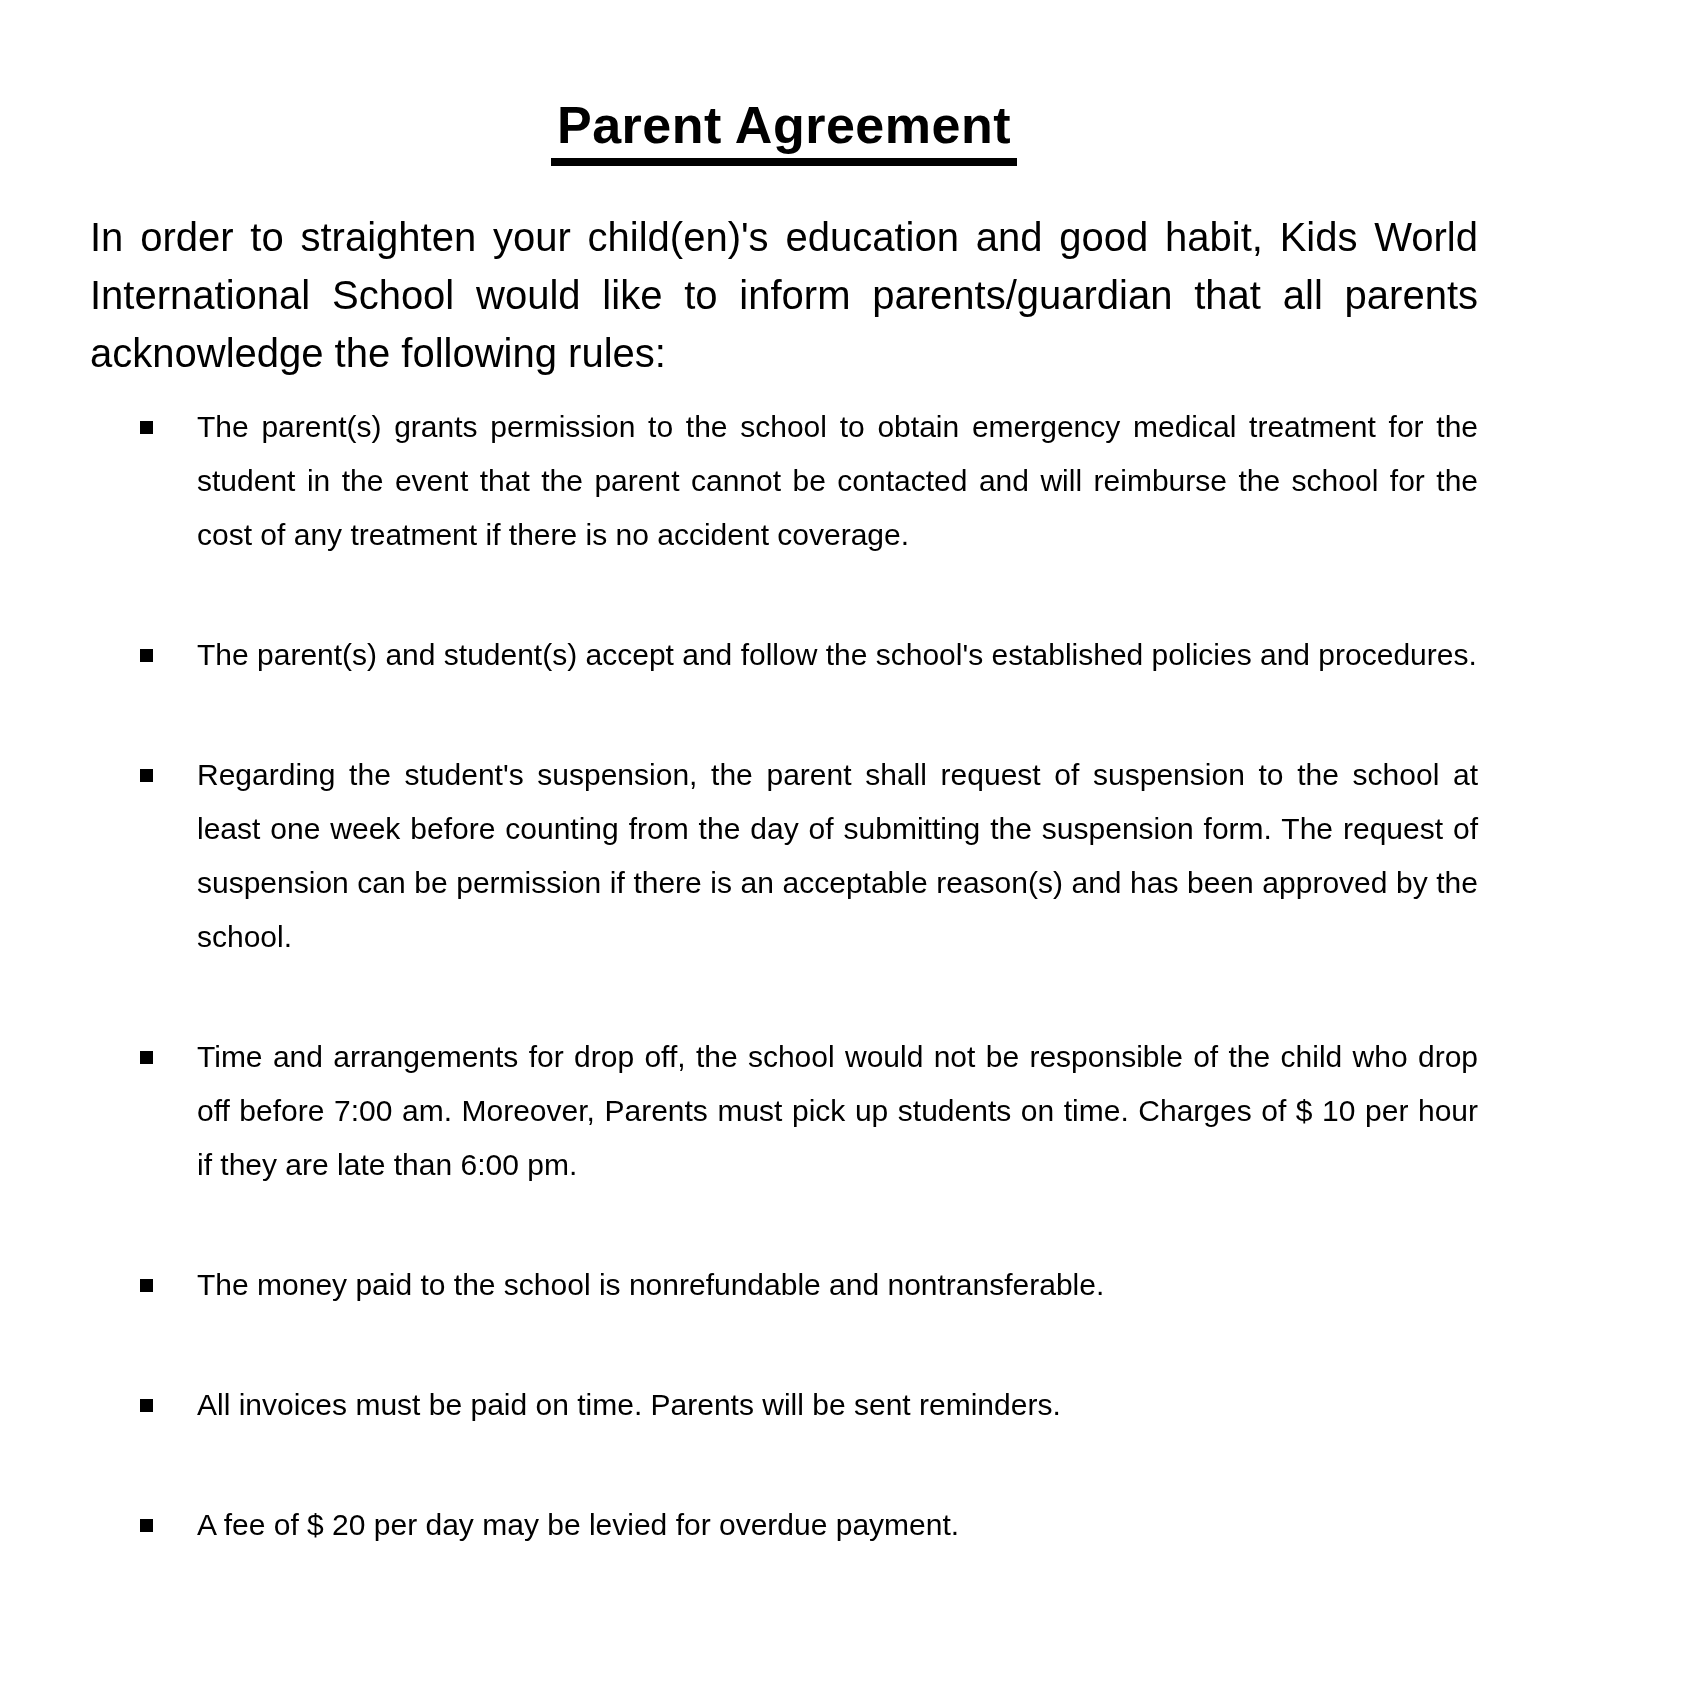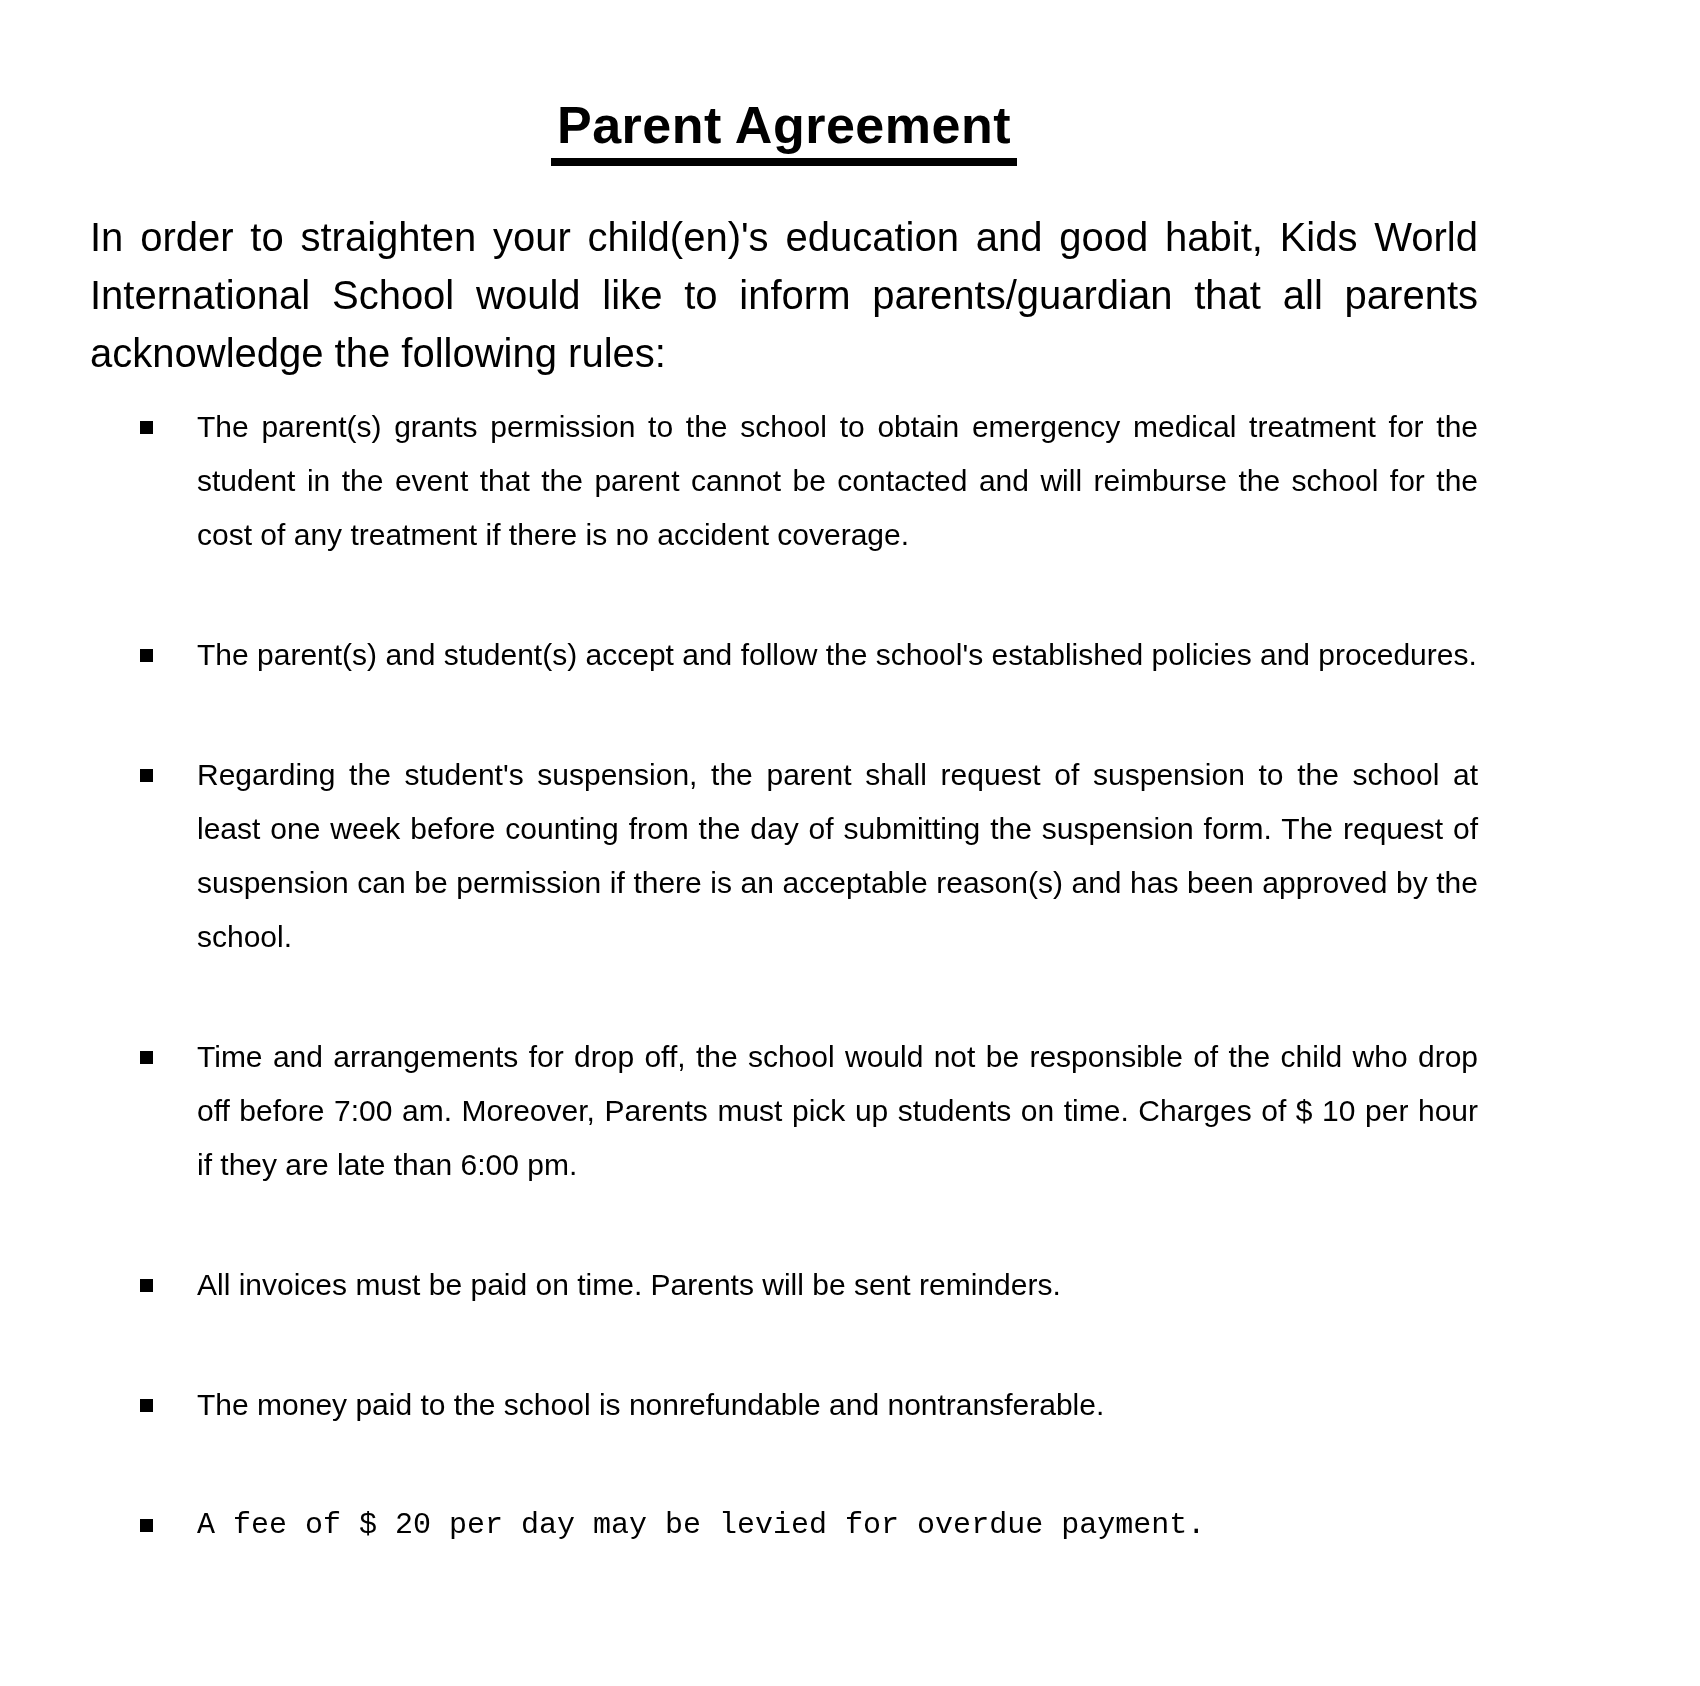--- a/index.html
+++ b/index.html
@@ -48,21 +48,20 @@
   .rule {
     position: relative;
     padding-left: 107px;
     margin-bottom: 66px;
     font-size: 30px;
     line-height: 54px;
     text-align: justify;
   }
   .rule:last-child {
     margin-bottom: 0;
-    font-family: Liberation Mono, monospace;
   }
   .bullet {
     position: absolute;
     left: 50px;
     top: 21px;
     width: 13px;
     height: 13px;
     background: #000000;
   }
 </style>
@@ -93,26 +92,26 @@
       <span class="rule-text">Regarding the student's suspension, the parent shall request of suspension to the school at least one week before counting from the day of submitting the suspension form. The request of suspension can be permission if there is an acceptable reason(s) and has been approved by the school.</span>
     </li>
 
     <li class="rule">
       <span class="bullet"></span>
       <span class="rule-text">Time and arrangements for drop off, the school would not be responsible of the child who drop off before 7:00 am. Moreover, Parents must pick up students on time. Charges of $ 10 per hour if they are late than 6:00 pm.</span>
     </li>
 
     <li class="rule">
       <span class="bullet"></span>
-      <span class="rule-text">All invoices must be paid on time. Parents will be sent reminders.</span>
+      <span class="rule-text">The money paid to the school is nonrefundable and nontransferable.</span>
     </li>
 
     <li class="rule">
       <span class="bullet"></span>
-      <span class="rule-text">The money paid to the school is nonrefundable and nontransferable.</span>
+      <span class="rule-text">All invoices must be paid on time. Parents will be sent reminders.</span>
     </li>
 
     <li class="rule">
       <span class="bullet"></span>
       <span class="rule-text">A fee of $ 20 per day may be levied for overdue payment.</span>
     </li>
 
   </ul>
 
 </div>

